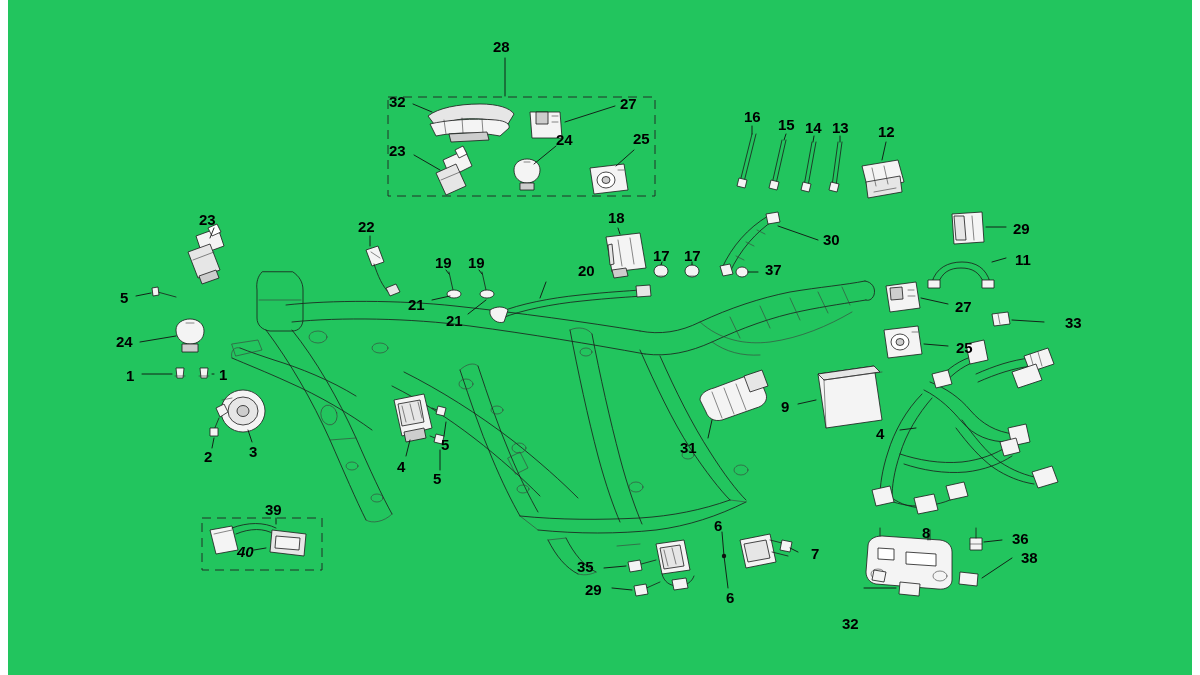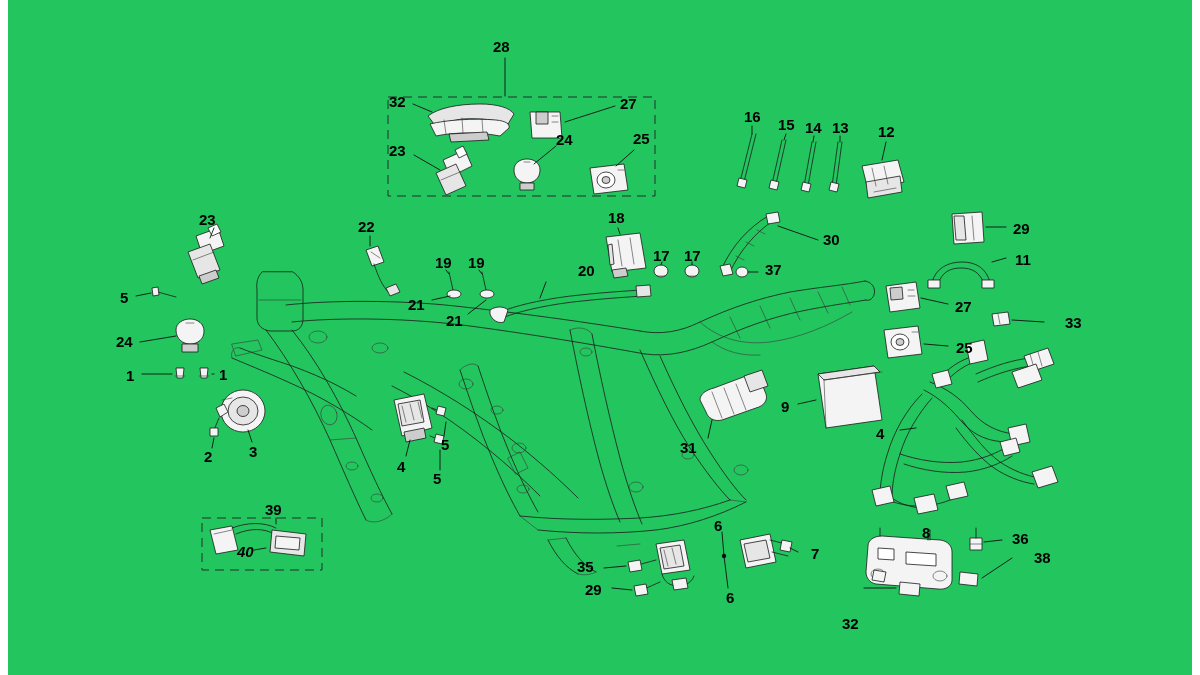--- a/index.html
+++ b/index.html
@@ -536,21 +536,21 @@
   <div class="callout" style="left:397px; top:459px;">4</div>
   <div class="callout" style="left:441px; top:437px;">5</div>
   <div class="callout" style="left:433px; top:471px;">5</div>
   <div class="callout" style="left:265px; top:502px;">39</div>
   <div class="callout" style="left:237px; top:544px;font-style:italic;">40</div>
   <div class="callout" style="left:714px; top:518px;">6</div>
   <div class="callout" style="left:726px; top:590px;">6</div>
   <div class="callout" style="left:811px; top:546px;">7</div>
   <div class="callout" style="left:922px; top:525px;">8</div>
   <div class="callout" style="left:1012px; top:531px;">36</div>
-  <div class="callout" style="left:1021px; top:550px;margin-left:13px;">38</div>
+  <div class="callout" style="left:1021px; top:550px;">38</div>
   <div class="callout" style="left:577px; top:559px;">35</div>
   <div class="callout" style="left:585px; top:582px;">29</div>
   <div class="callout" style="left:842px; top:584px;margin-top:32px;">32</div>
 
   <div class="gutter left"></div>
   <div class="gutter right"></div>
 
 </div>
 
 </body></html>

